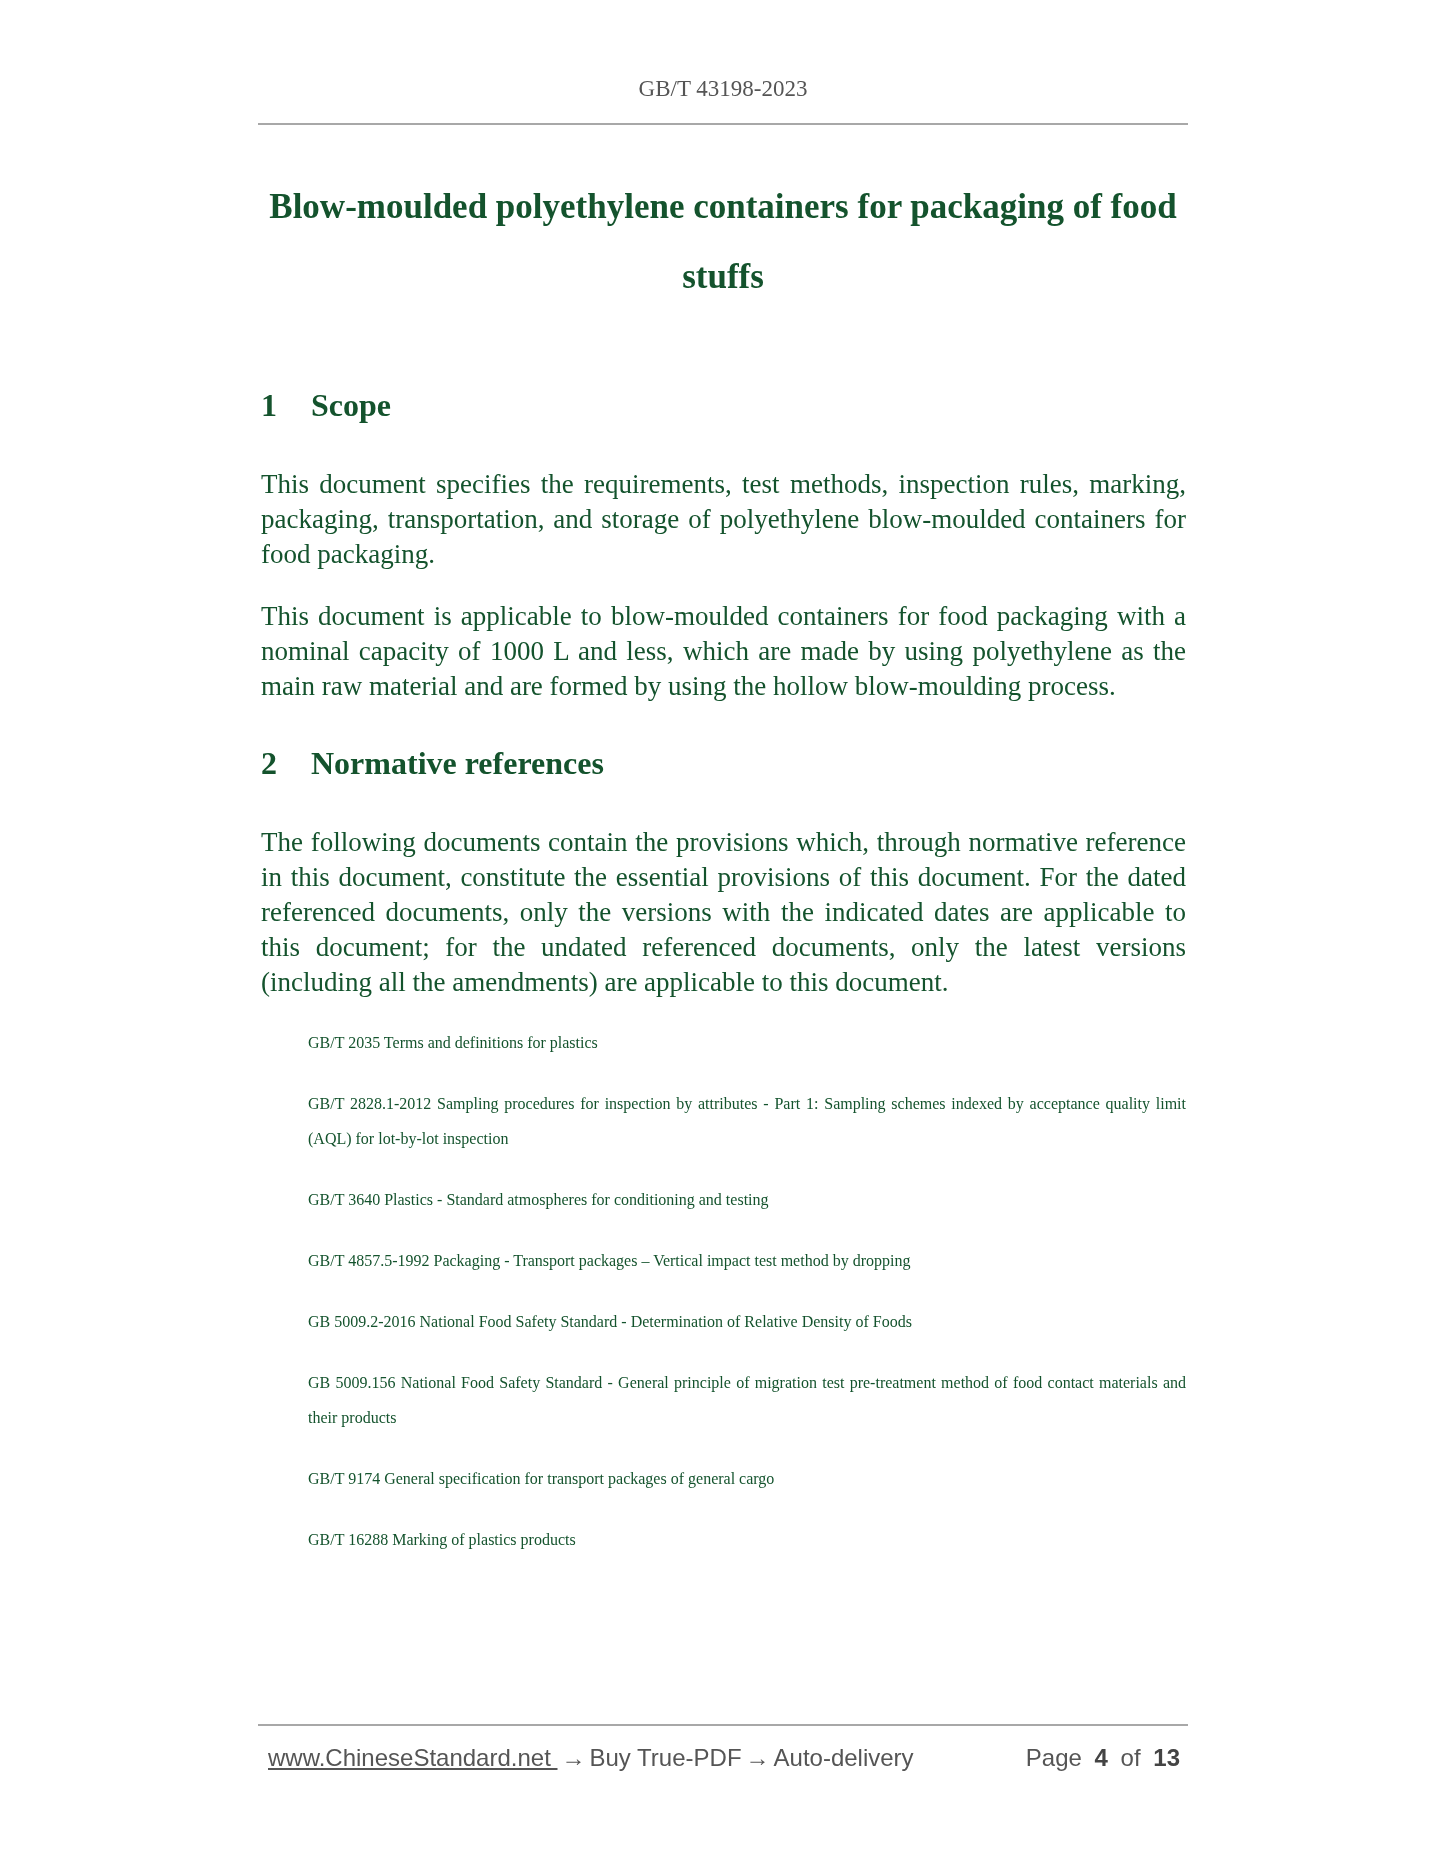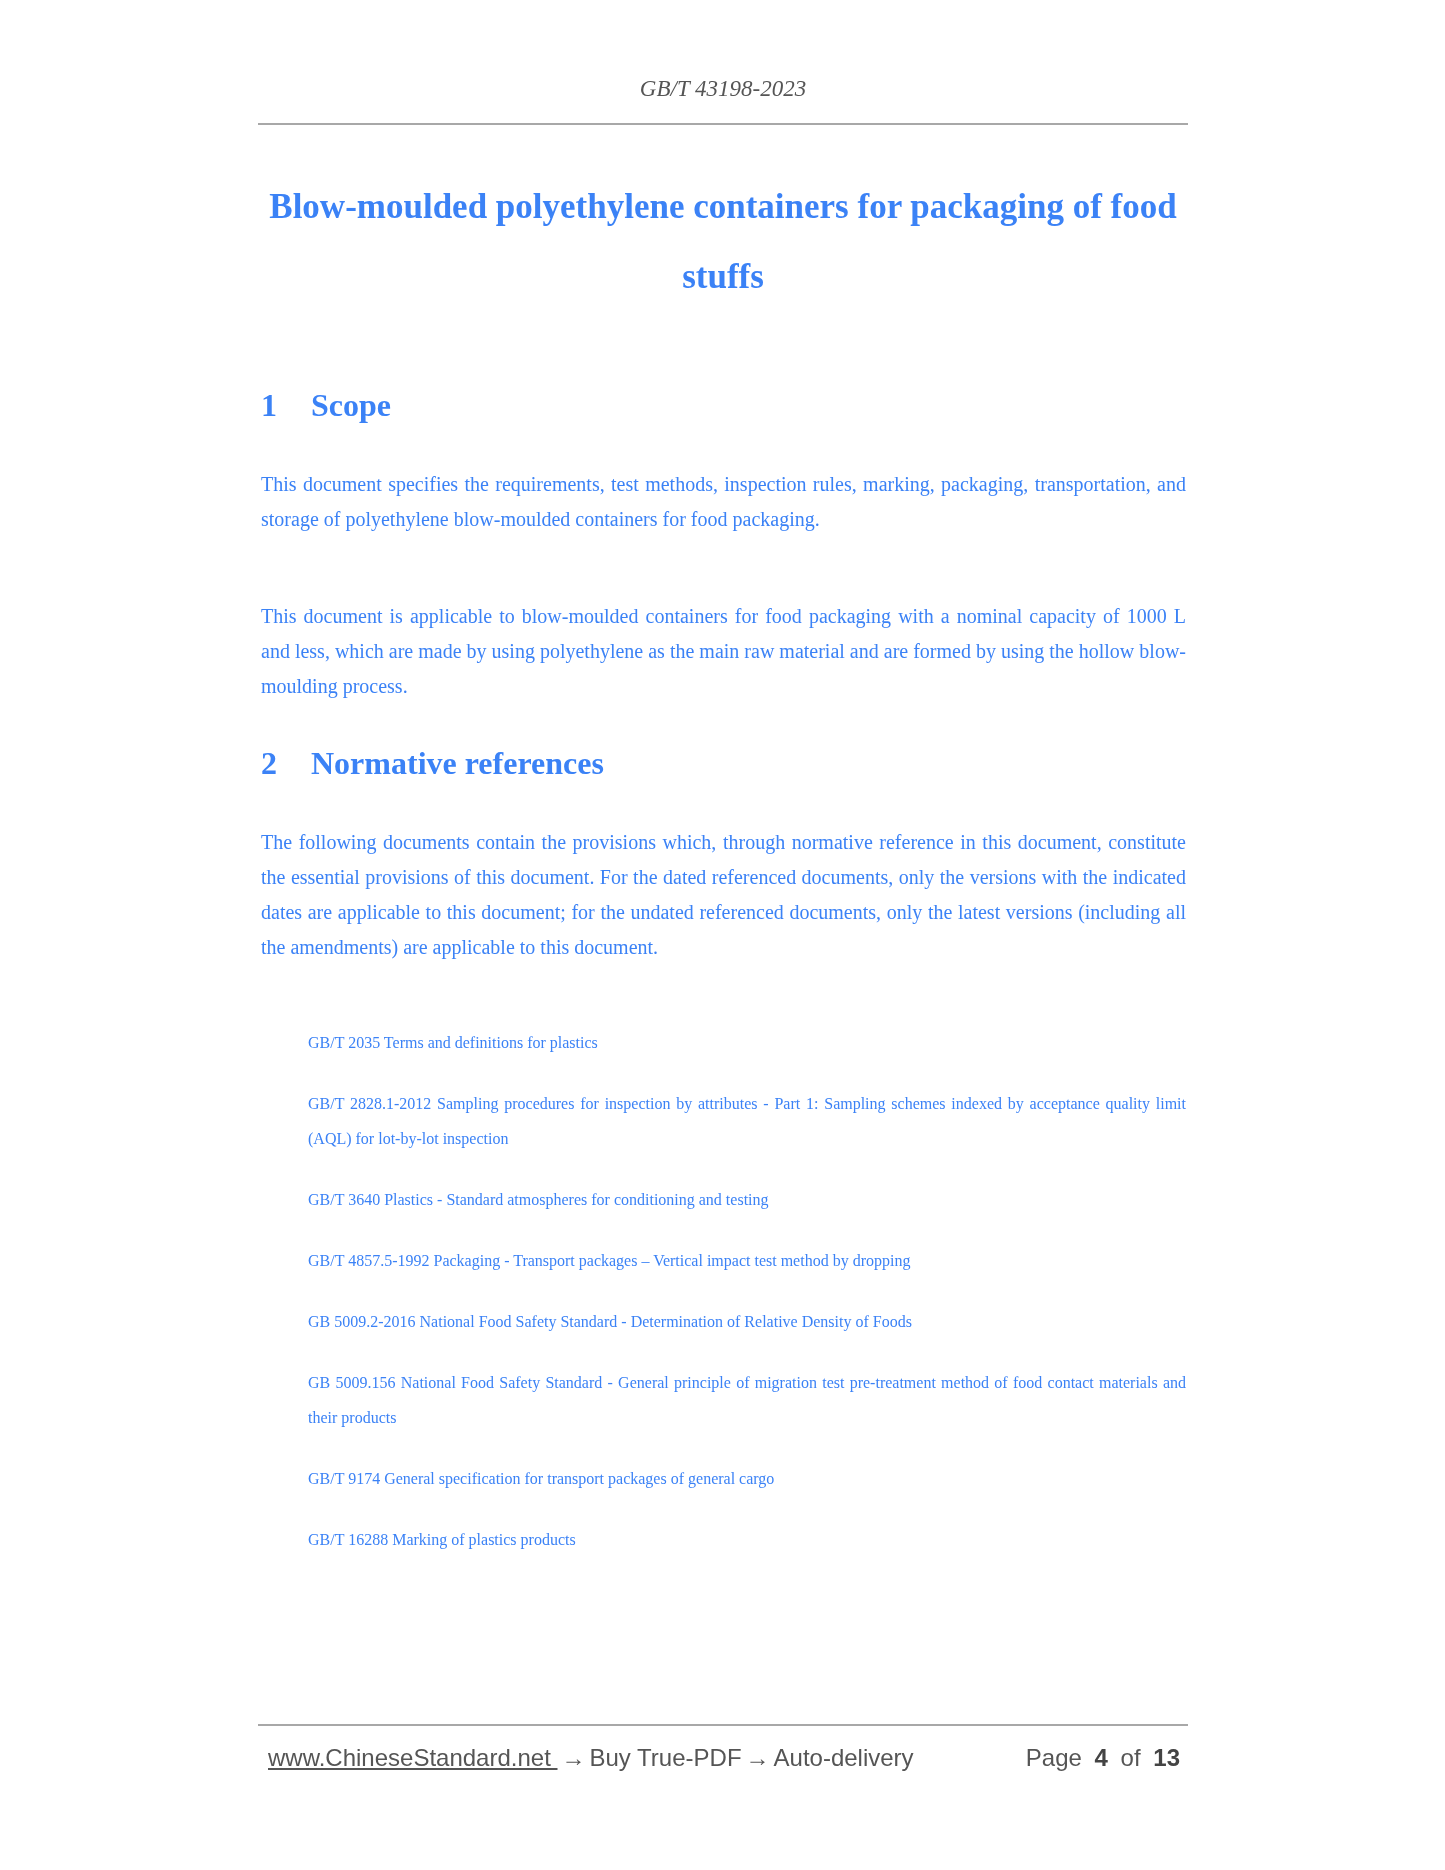--- a/index.html
+++ b/index.html
@@ -1,44 +1,44 @@
 <!DOCTYPE html>
 <html><head>
 <meta charset="utf-8">
 <style>
   html, body { margin: 0; padding: 0; background: #ffffff; }
   body { width: 1445px; height: 1870px; position: relative; overflow: hidden; }
   .page { position: absolute; left: 0; top: 0; width: 1445px; height: 1870px; background: #fff; }
-  .serif { font-family: "Liberation Serif", "DejaVu Serif", serif; color: #3b82f6; }
+  .serif { font-family: "Liberation Serif", "DejaVu Serif", serif; color: #14532d; }
   .sans { font-family: "Liberation Sans", "DejaVu Sans", sans-serif; }
 
   .running-header {
     position: absolute; left: 258px; width: 930px; top: 76px;
-    text-align: center; font-size: 23px; color: #555; font-style: italic;
+    text-align: center; font-size: 23px; color: #555;
   }
   .header-rule {
     position: absolute; left: 258px; width: 930px; top: 123px; height: 0;
     border-top: 2px solid #a8a8a8;
   }
 
   .doc-title {
     position: absolute; left: 258px; width: 930px; top: 172px;
     text-align: center; font-weight: bold; font-size: 35px; line-height: 70px;
     margin: 0;
   }
 
   .section-heading {
     position: absolute; left: 261px; font-weight: bold; font-size: 32px; margin: 0;
     display: flex; align-items: baseline;
   }
   .section-heading .num { width: 50px; display: inline-block; }
 
   .para {
     position: absolute; left: 261px; width: 925px; margin: 0;
-    font-size: 20px; line-height: 35px; text-align: justify;
+    font-size: 27px; line-height: 35px; text-align: justify;
   }
 
   .refs { position: absolute; left: 308px; width: 878px; top: 1025px; margin: 0; padding: 0; list-style: none; }
   .refs li {
     font-size: 16px; line-height: 35px; text-align: justify; margin: 0 0 26px 0;
   }
 
   .footer-rule {
     position: absolute; left: 258px; width: 930px; top: 1724px; height: 0;
     border-top: 2px solid #a8a8a8;

